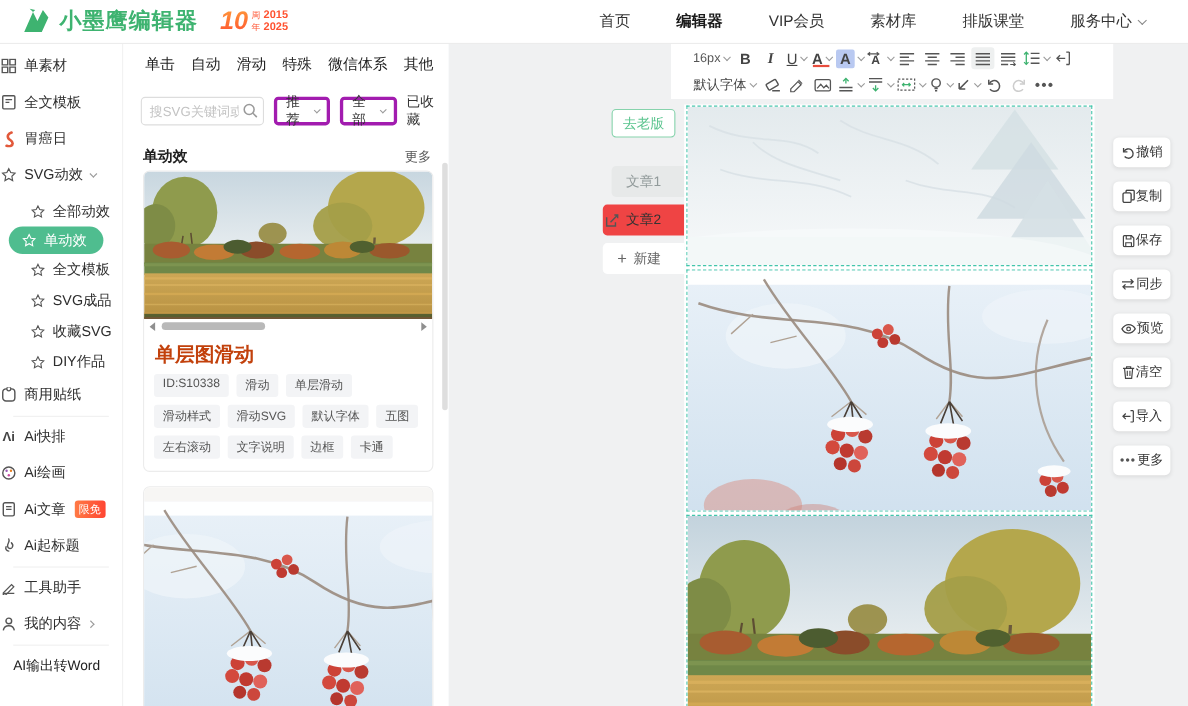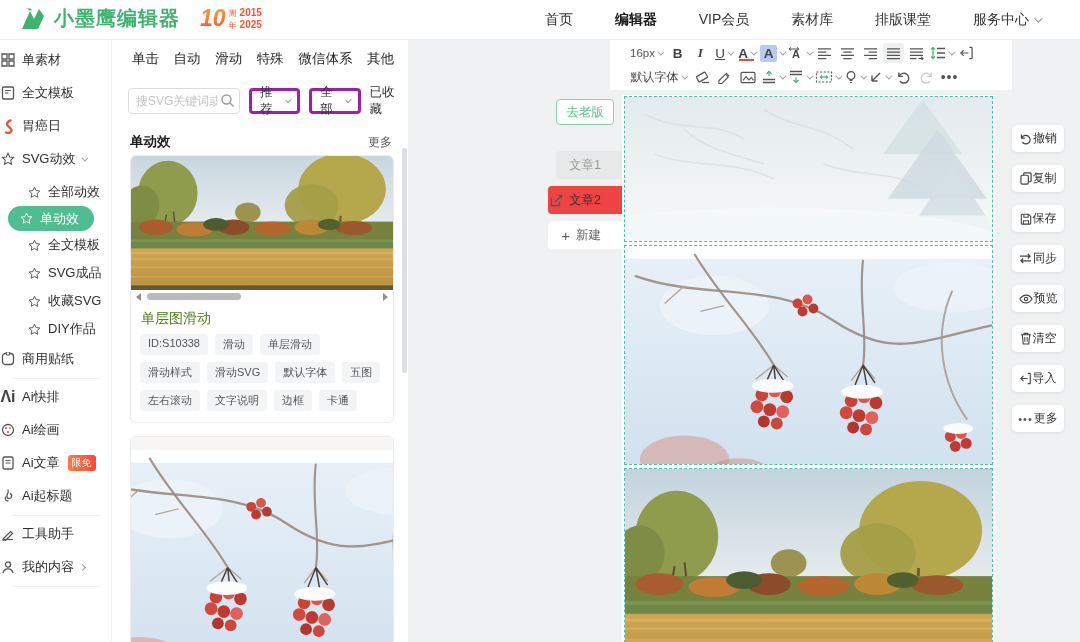--- a/index.html
+++ b/index.html
@@ -59,21 +59,21 @@
   .p-sec-title { font-size:13.5px; font-weight:700; color:#1f1f1f; }
   .p-more { font-size:12px; color:#595959; cursor:pointer; }
   .card { border:1px solid #ececec; border-radius:6px; margin:4px 14px 0 18px; overflow:hidden; background:#fff; }
   .thumb { width:100%; display:block; }
   .hscroll { height:13px; display:flex; align-items:center; padding:0 5px; gap:4px; }
   .tri { width:0; height:0; border-top:4px solid transparent; border-bottom:4px solid transparent; cursor:pointer; }
   .tri-l { border-right:5px solid #8f8f8f; }
   .tri-r { border-left:5px solid #8f8f8f; }
   .htrack { flex:1; height:7px; position:relative; }
   .hthumb { position:absolute; left:2px; top:0; width:40%; height:7px; background:#b9b9b9; border-radius:4px; cursor:pointer; }
-  .card-title { padding:7px 10px 3px; font-size:14px; font-weight:400; color:#4d7c0f; }
+  .card-title { padding:7px 10px 3px; font-size:18px; font-weight:700; color:#c2410c; }
   .tags { padding:3px 8px 11px 9px; display:flex; flex-wrap:wrap; gap:7px 7px; }
   .tag { background:#f3f4f6; color:#555; font-size:11px; padding:3px 8px; border-radius:3px; cursor:pointer; }
   .card2 { margin-top:13px; height:250px; position:relative; }
   .thumb-strip { height:13px; background:#f7f6f4; }
   .v-scrollbar { position:absolute; right:1px; top:108px; width:5px; height:225px; background:#dedede; border-radius:3px; cursor:pointer; }
 
   
   #workspace { position:absolute; left:408px; top:40px; right:0; bottom:0; background:#f0f1f2; }
   #toolbar { position:absolute; left:202px; top:0; width:402px; height:50px; background:#fff;
     display:flex; flex-direction:column; justify-content:center; gap:3px; padding:2px 17px; }
@@ -369,21 +369,21 @@
     <span class="sb-ico">
       <svg class="li" width="14" height="14" viewBox="0 0 14 14">
           <rect x="1.5" y="1.5" width="11" height="11" rx="3" fill="none" stroke="#555" stroke-width="1.3"></rect>
           <circle cx="7" cy="1.5" r="1.8" fill="#fff" stroke="#555" stroke-width="1.1"></circle>
         </svg>
     </span>
       <span>商用贴纸</span>
   </div>
   <div class="sb-div"></div>
   <div class="sb-item">
-    <span class="sb-ico" style="font-size:16px;color:#444;font-weight:700">Λi</span>
+    <span class="sb-ico" style="font-size:12px;color:#444;font-weight:700">Λi</span>
     <span>Ai快排</span>
   </div>
   <div class="sb-item">
     <span class="sb-ico">
       <svg class="li" width="14" height="14" viewBox="0 0 14 14">
           <circle cx="7" cy="7" r="5.5" fill="none" stroke="#555" stroke-width="1.3"></circle>
           <circle cx="5" cy="5" r="1.1" fill="#9b59b6"></circle>
           <circle cx="9" cy="5" r="1.1" fill="#e67e22"></circle>
           <circle cx="7" cy="9" r="1.1" fill="#c74aa0"></circle>
         </svg>
@@ -423,20 +423,23 @@
     <span class="sb-ico">
       <svg class="li" width="14" height="14" viewBox="0 0 14 14">
           <circle cx="7" cy="4.5" r="2.6" fill="none" stroke="#555" stroke-width="1.3"></circle>
           <path d="M2 13c.5-3 2.5-4.2 5-4.2S11.5 10 12 13" fill="none" stroke="#555" stroke-width="1.3"></path>
         </svg>
     </span>
       <span>我的内容</span>
     <span class="caret sm" style="transform:rotate(-45deg)"></span>
   </div>
   <div class="sb-div"></div>
+  <div class="sb-item sb-word">
+    <span>AI输出转Word</span>
+  </div>
 </div>
 
 <div id="panel">
   <div class="p-tabs">
     <span class="p-tab">单击</span>
     <span class="p-tab">自动</span>
     <span class="p-tab">滑动</span>
     <span class="p-tab">特殊</span>
     <span class="p-tab">微信体系</span>
     <span class="p-tab">其他</span>

